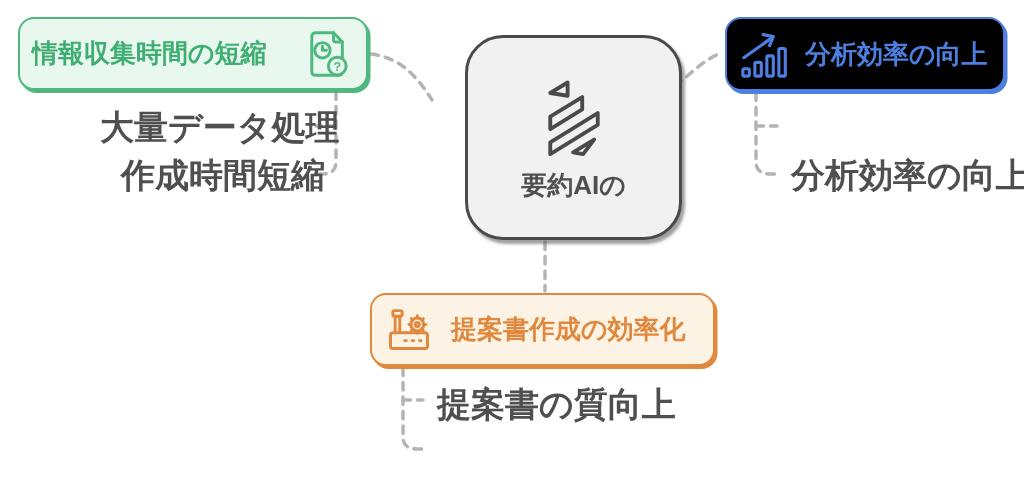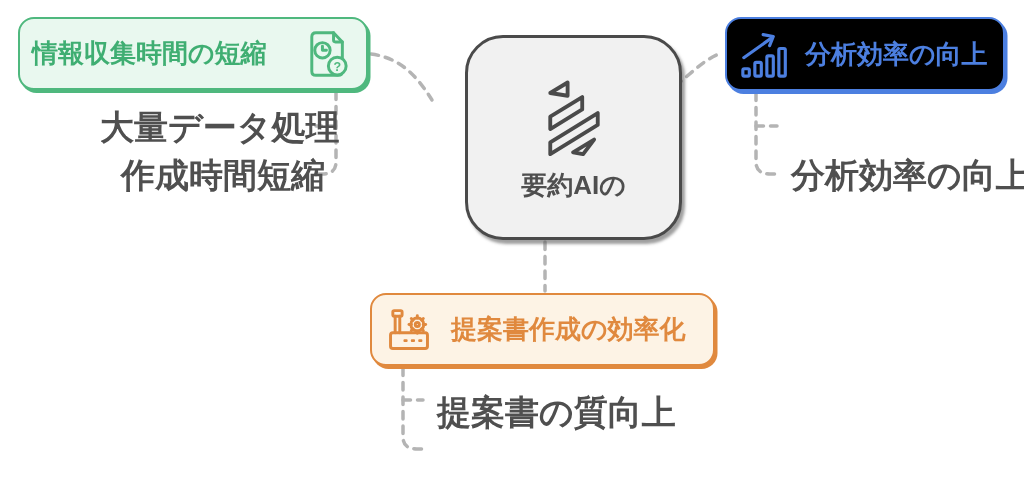--- a/index.html
+++ b/index.html
@@ -142,15 +142,15 @@
       </svg>
     </span>
     <span class="label">提案書作成の効率化</span>
   </div>
 
   <div class="subitem" style="left:100px;top:112px;">大量データ処理</div>
   <div class="subitem" style="left:121px;top:160px;">作成時間短縮</div>
 
   <div class="subitem" style="left:791px;top:160px;">分析効率の向上</div>
 
-  <div class="subitem" style="left:437px;top:389px;margin-top:8px;">提案書の質向上</div>
+  <div class="subitem" style="left:437px;top:389px;">提案書の質向上</div>
 
 </div>
 
 </body></html>

